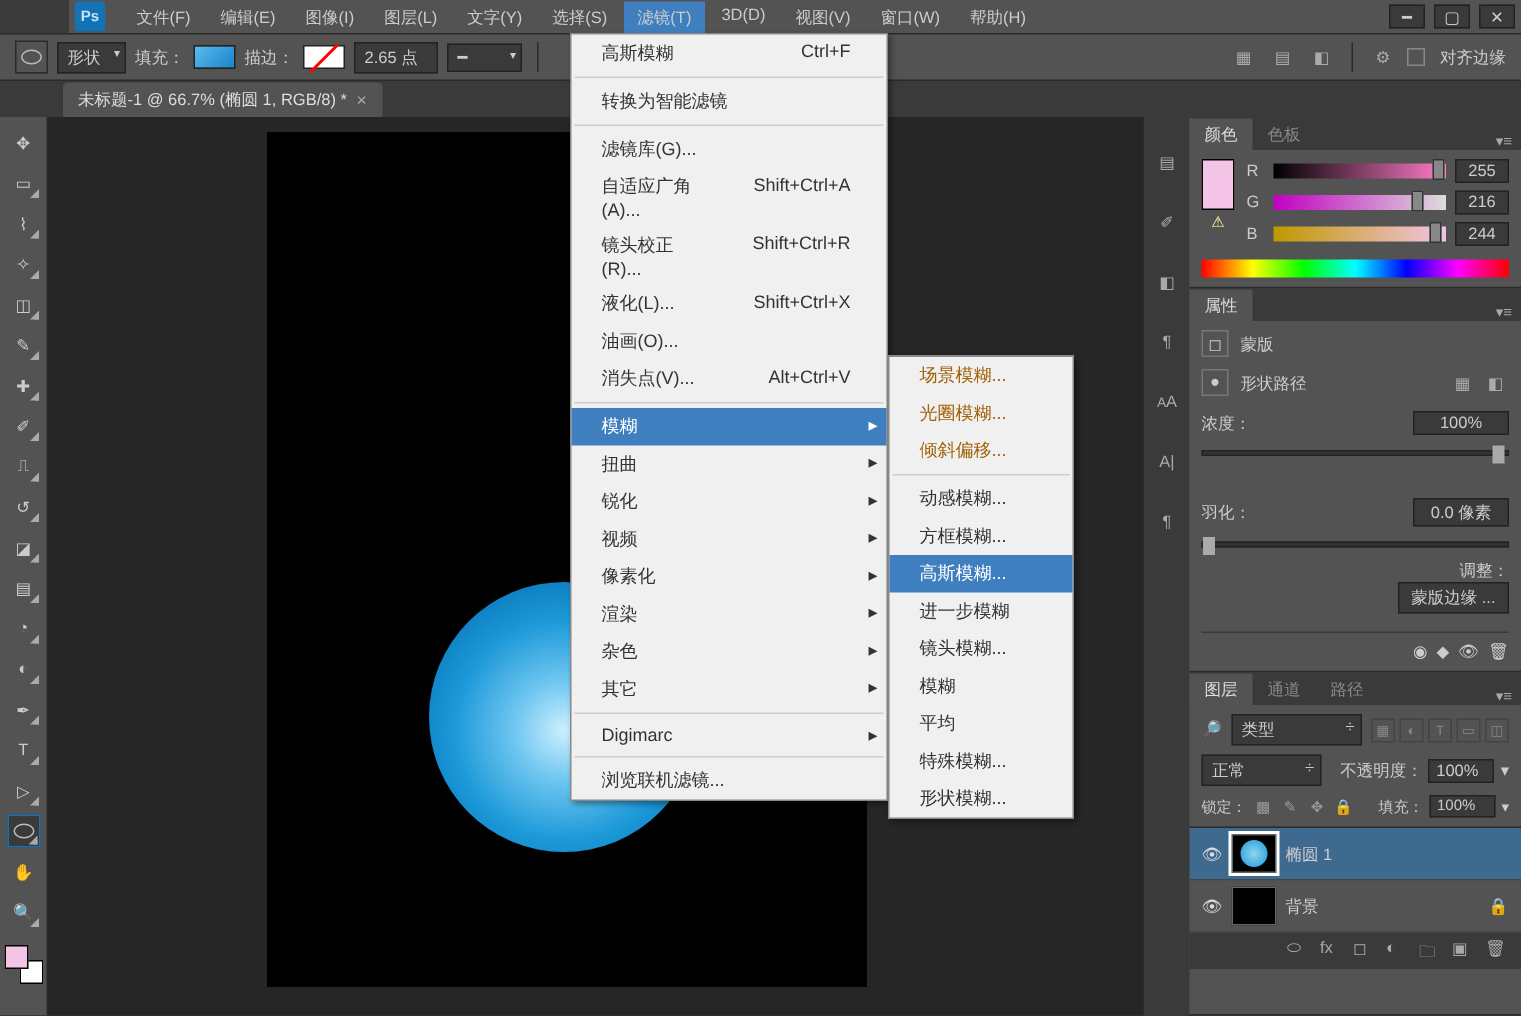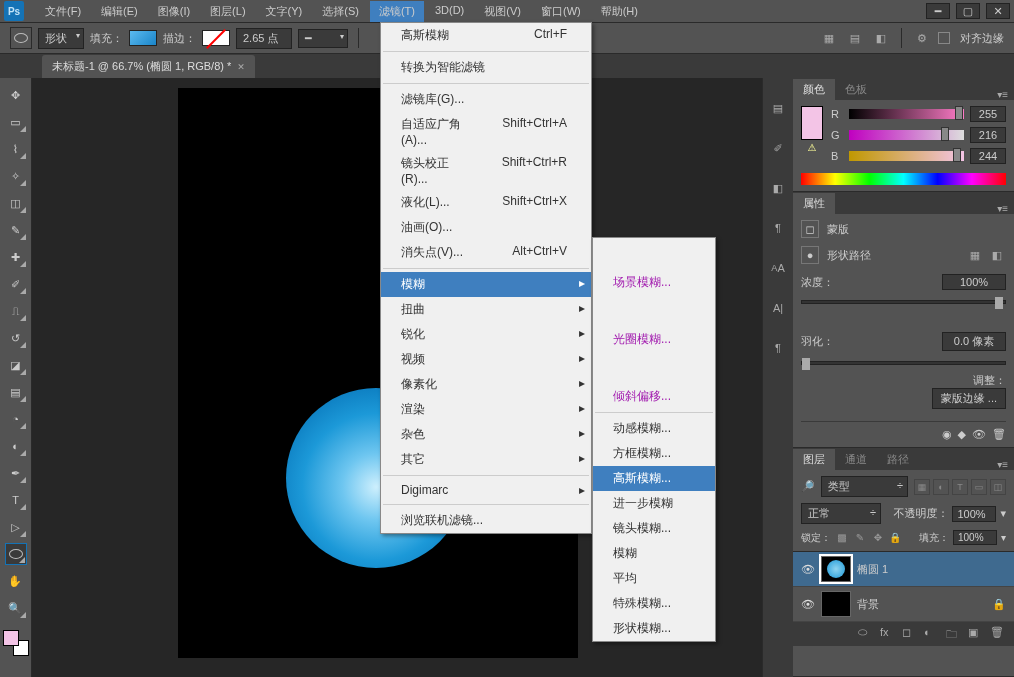--- a/index.html
+++ b/index.html
@@ -1,19 +1,19 @@
 <!DOCTYPE html>
 <html><head>
 <meta charset="utf-8">
 <style>
 * { margin: 0; padding: 0; box-sizing: border-box; font-family: "Microsoft YaHei", Arial, sans-serif; }
 body { background: #3a3a3a; width: 1014px; height: 677px; overflow: hidden; color: #ccc; font-size: 11px; position: relative; }
 
 
-.titlebar { height: 22px; background: #535353; display: flex; align-items: center; justify-content: space-between; padding: 0 4px; }
+.titlebar { height: 22px; background: #535353; display: flex; align-items: center; justify-content: space-between; padding: 0 4px; margin-left: 46px; }
 .titlebar-left { display: flex; align-items: center; gap: 12px; }
 .ps-logo { width: 20px; height: 20px; background: #1473b6; color: #c2e4f8; font-weight: bold; font-size: 10px; display: flex; align-items: center; justify-content: center; border-radius: 2px; }
 .menubar { display: flex; gap: 2px; }
 .menu-item { padding: 3px 9px; cursor: default; }
 .menu-item.active { background: #3f7fbf; }
 .win-controls { display: flex; gap: 6px; }
 .win-btn { width: 24px; height: 16px; background: #3a3a3a; color: #ccc; display: flex; align-items: center; justify-content: center; font-size: 11px; border: 1px solid #222; }
 
 
 .optbar { height: 32px; background: #535353; display: flex; align-items: center; gap: 6px; padding: 0 10px; border-top: 1px solid #2a2a2a; border-bottom: 1px solid #2a2a2a; }
@@ -46,21 +46,21 @@
 .fgbg .fg { width: 16px; height: 16px; background: #f3c4e6; border: 1px solid #000; position: absolute; left: 0; top: 0; }
 
 .canvas-area { flex: 1; background: #262626; position: relative; }
 .canvas { position: absolute; left: 146px; top: 10px; width: 400px; height: 570px; background: #000; }
 .shape { position: absolute; left: 108px; top: 300px; width: 180px; height: 180px; border-radius: 50%; background: radial-gradient(circle at 50% 55%, #cdeffd 0%, #6ec6f0 25%, #1c99d8 55%, #0a79bd 80%); }
 
 
 .dd-menu { position: absolute; background: #f0f0f0; color: #333; border: 1px solid #888; box-shadow: 2px 2px 4px rgba(0,0,0,0.4); font-size: 12px; z-index: 100; }
 .dd-menu .item { padding: 4px 24px 4px 20px; display: flex; justify-content: space-between; gap: 28px; cursor: default; }
 .dd-menu .item.hl { background: #3f7fbf; color: #fff; }
-.dd-menu .item.disabled { color: #a21caf; margin-top: 32px; }
+.dd-menu .item.disabled { color: #a16207; }
 .dd-menu .item.arrow::after { content: "▸"; position: absolute; right: 6px; }
 .dd-menu .item { position: relative; }
 .dd-menu .sep { height: 1px; background: #ccc; margin: 3px 2px; }
 
 .menu1 { left: 380px; top: 22px; width: 212px; }
 .menu2 { left: 592px; top: 237px; width: 124px; }
 
 
 .right-dock { width: 252px; background: #535353; display: flex; border-left: 1px solid #2a2a2a; }
 .dock-strip { width: 30px; background: #3a3a3a; display: flex; flex-direction: column; align-items: center; padding-top: 20px; gap: 20px; }

